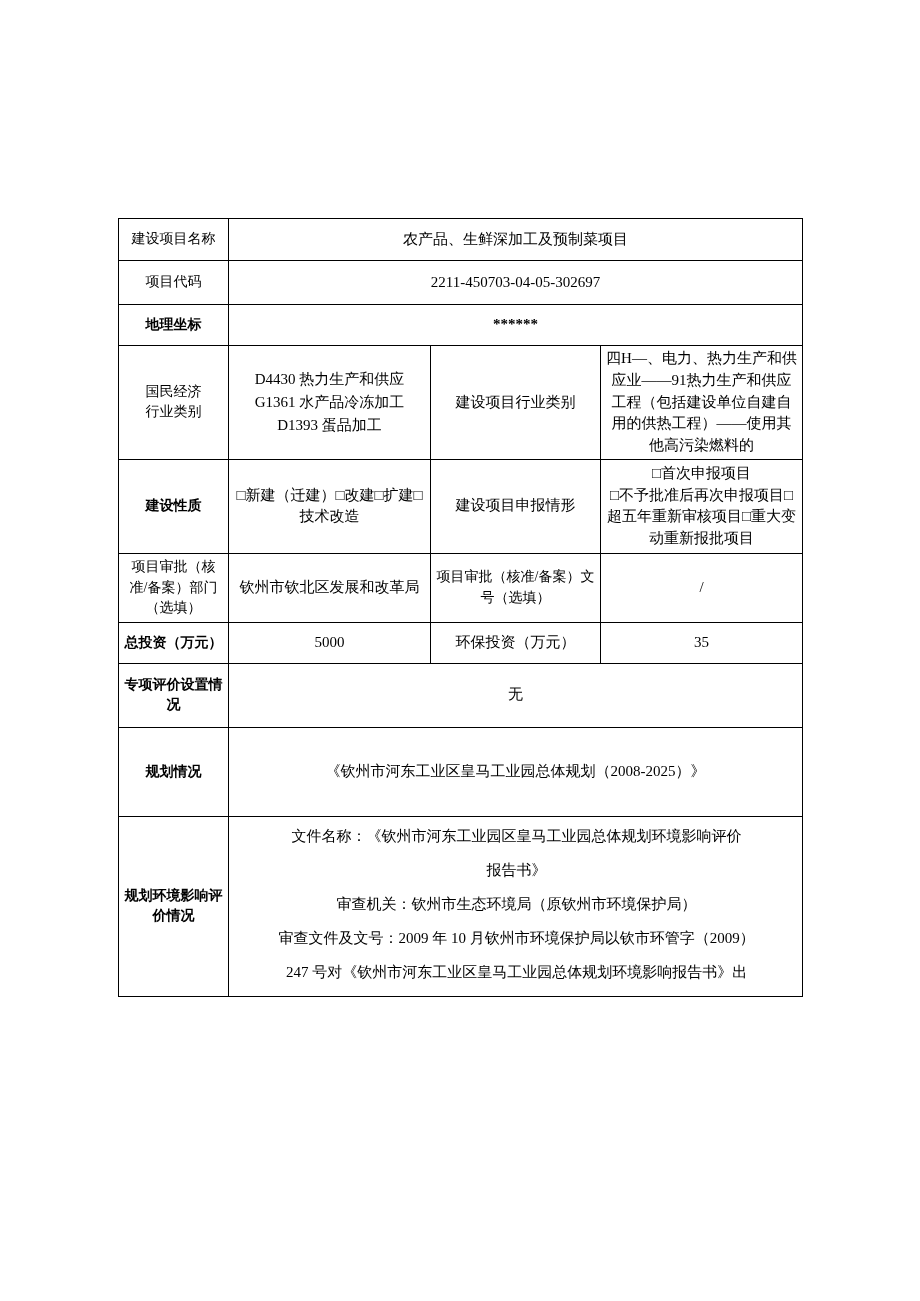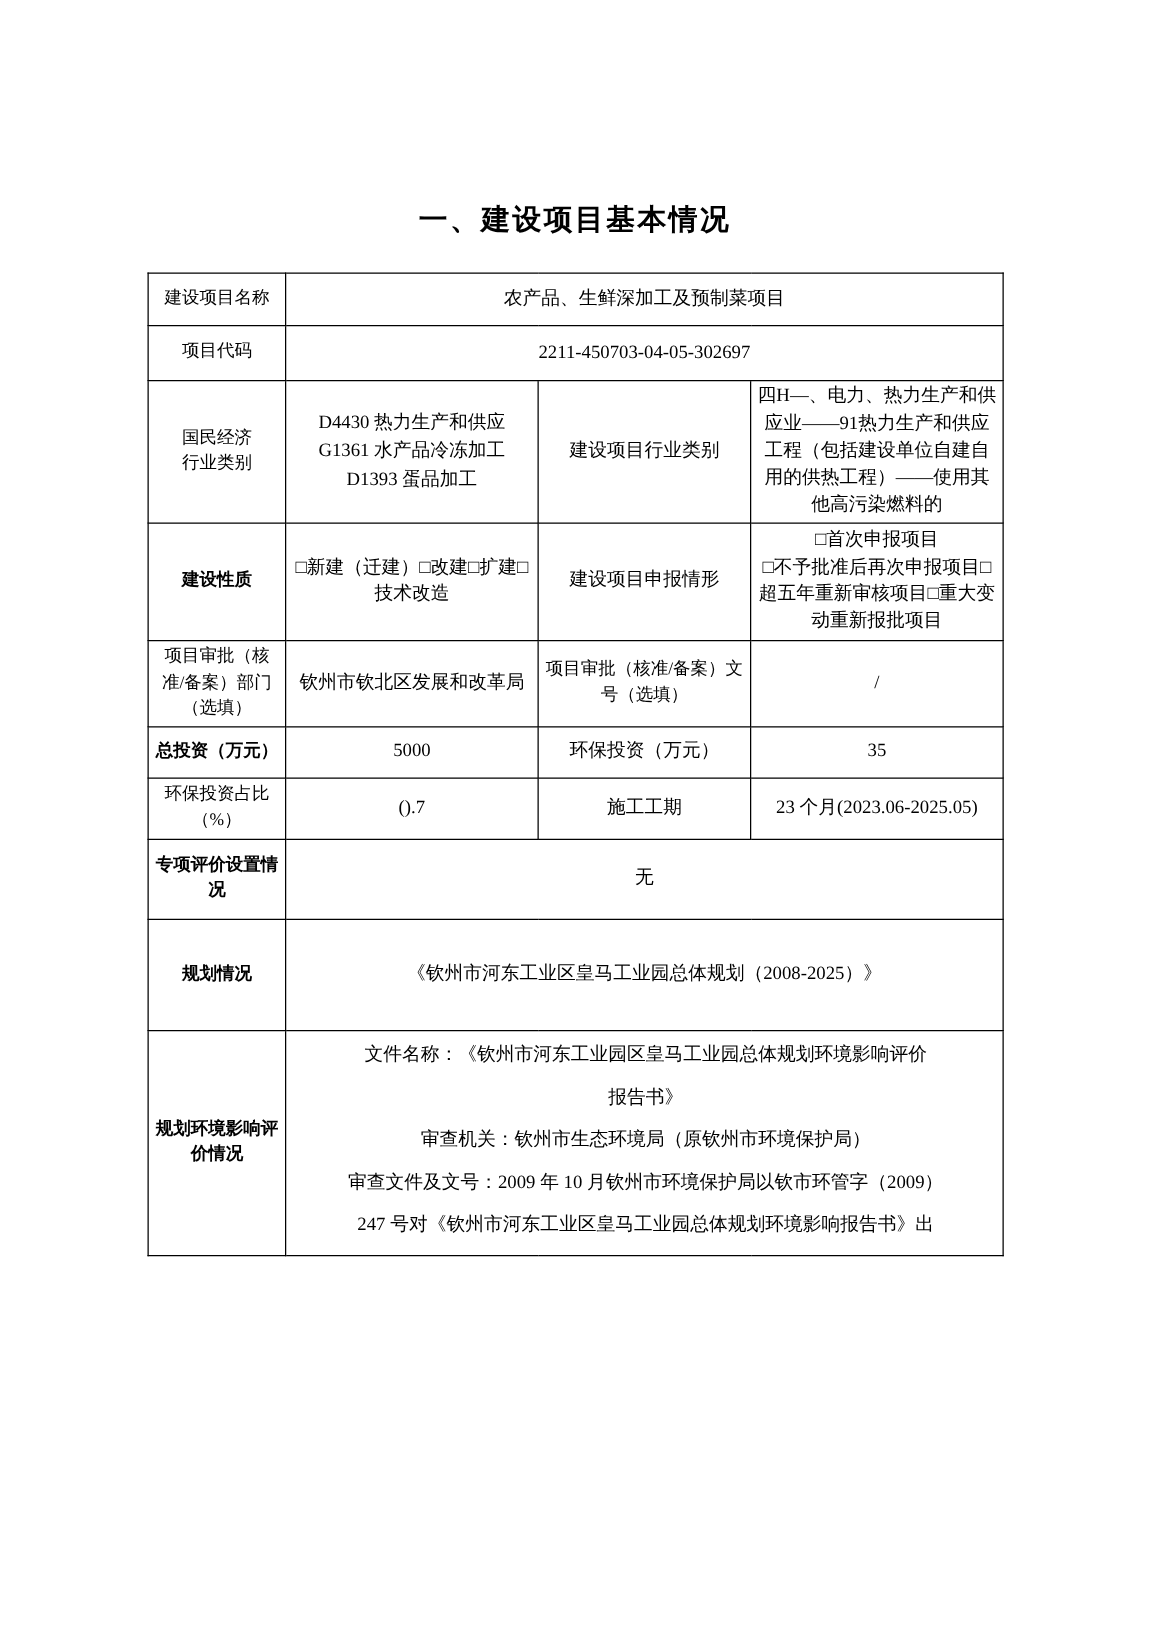--- a/index.html
+++ b/index.html
@@ -63,21 +63,20 @@
     margin-left: 4px;
   }
   td.eia { vertical-align: top; padding: 9px 6px 0 8px; }
   .eia-line { margin: 0 0 13px 0; line-height: 1.4; }
 </style>
 </head>
 <body>
 
 <div class="page">
 
-  <h1 class="doc-title">一、建设项目基本情况</h1>
 
   <table class="form">
     <colgroup>
       <col style="width:110px">
       <col style="width:202px">
       <col style="width:170px">
       <col style="width:202px">
     </colgroup>
 
     <tbody>
@@ -86,20 +85,24 @@
       <td colspan="3">农产品、生鲜深加工及预制菜项目</td>
     </tr>
 
     <tr style="height:44px">
       <td class="label">项目代码</td>
       <td colspan="3">2211-450703-04-05-302697</td>
     </tr>
 
 
 
+    <tr style="height:41px">
+      <td class="label bold">地理坐标</td>
+      <td colspan="3" class="bold">******</td>
+    </tr>
 
     <tr style="height:106px">
       <td class="label">
         <div class="lbl-narrow">国民经济行业类别</div>
       </td>
       <td class="left codes">
         <div>D4430 热力生产和供应</div>
         <div>G1361 水产品冷冻加工</div>
         <div>D1393 蛋品加工</div>
       </td>
@@ -124,26 +127,20 @@
       <td>/</td>
     </tr>
 
     <tr style="height:41px">
       <td class="label bold">总投资（万元）</td>
       <td>5000</td>
       <td>环保投资（万元）</td>
       <td>35</td>
     </tr>
 
-    <tr style="height:49px">
-      <td class="label">环保投资占比（%）</td>
-      <td>().7</td>
-      <td>施工工期</td>
-      <td>23 个月(2023.06-2025.05)</td>
-    </tr>
 
 
     <tr style="height:64px">
       <td class="label bold">专项评价设置情况</td>
       <td colspan="3">无</td>
     </tr>
 
     <tr style="height:89px">
       <td class="label bold">规划情况</td>
       <td colspan="3">《钦州市河东工业区皇马工业园总体规划（2008-2025）》</td>

